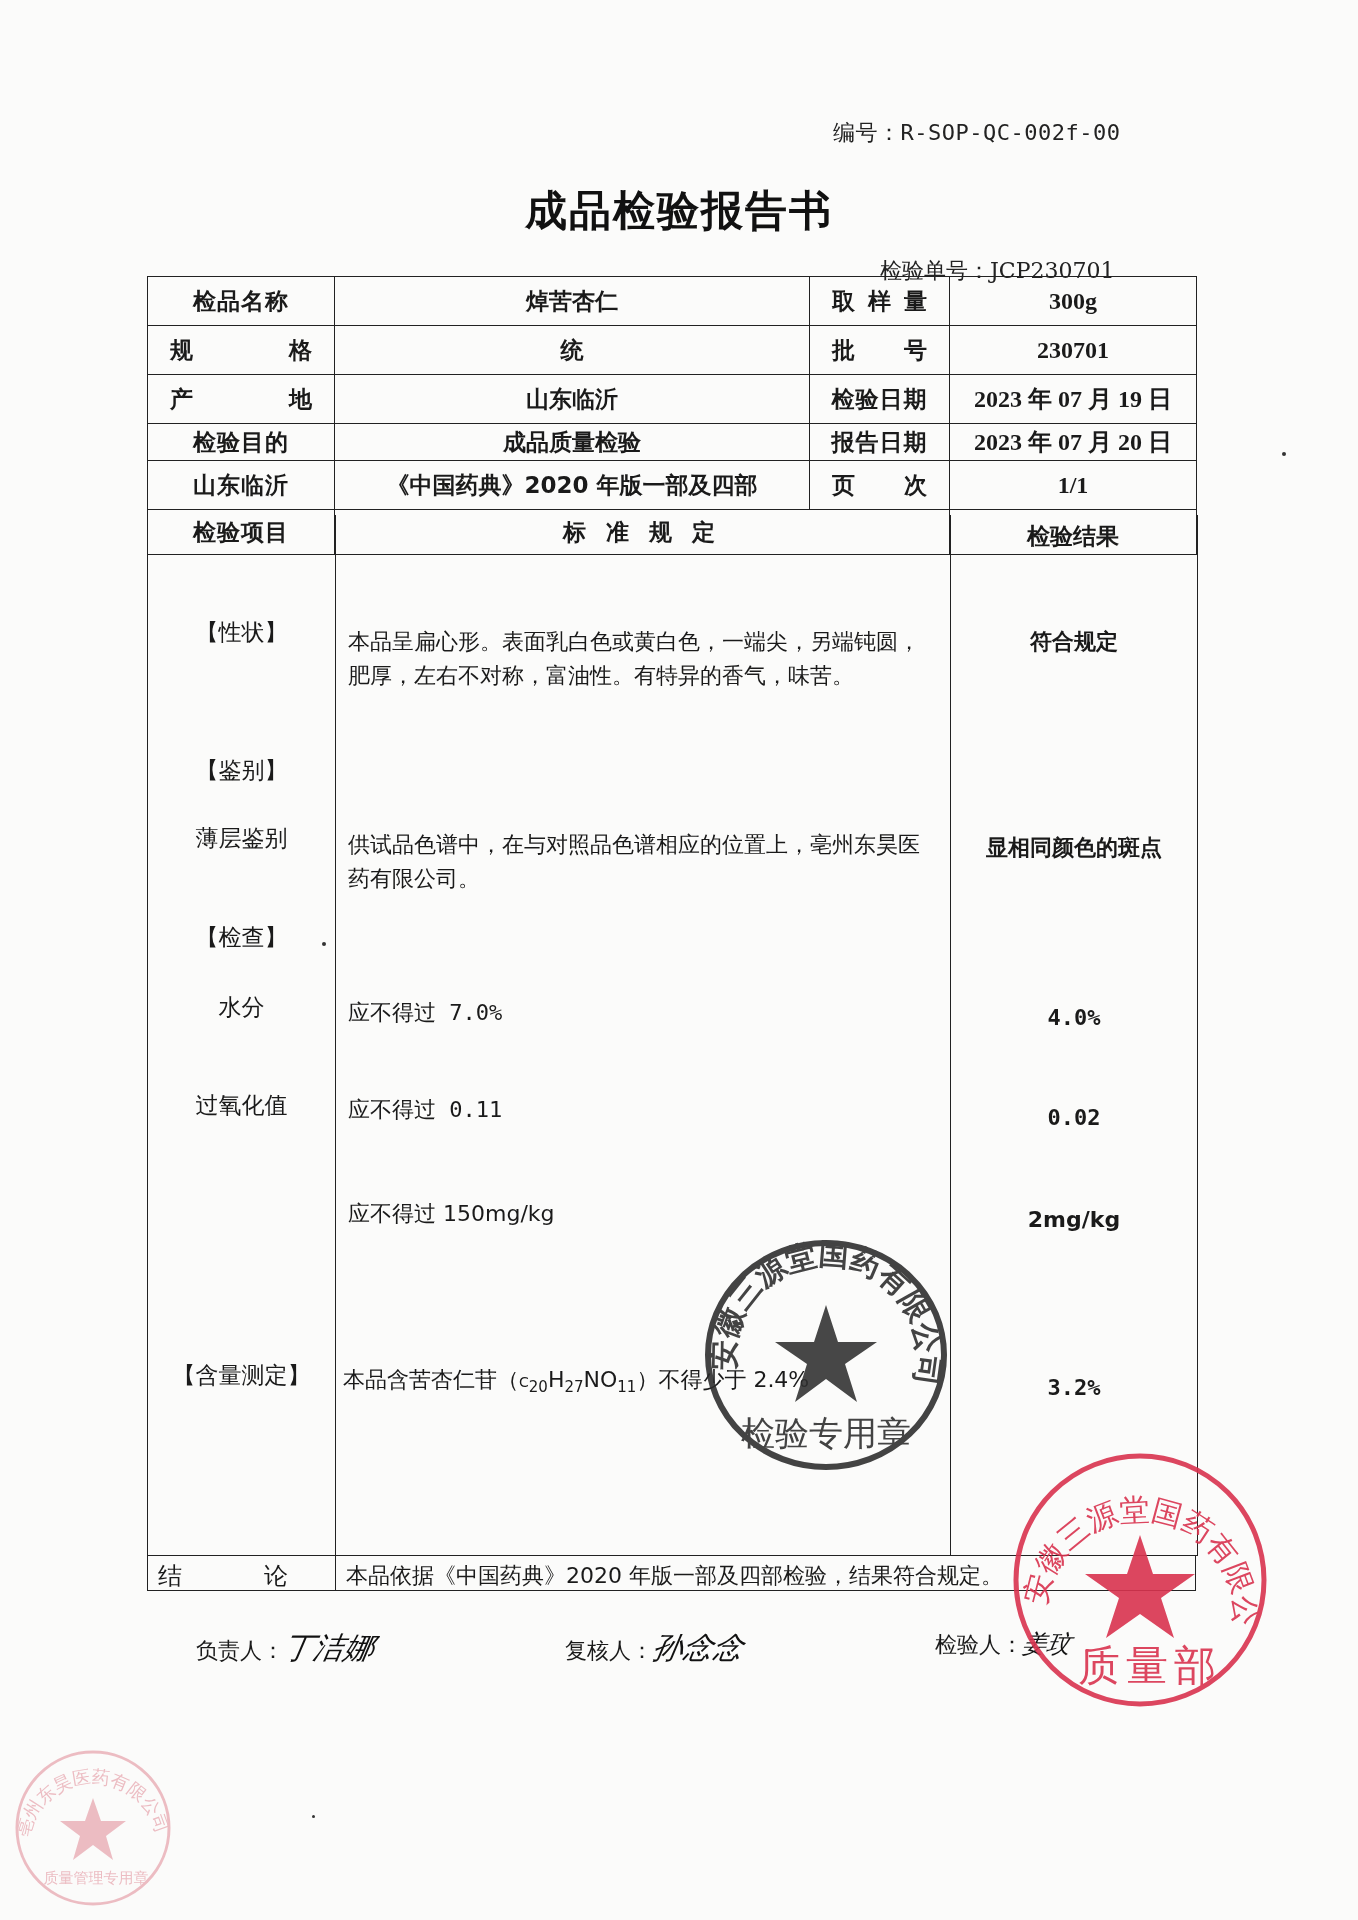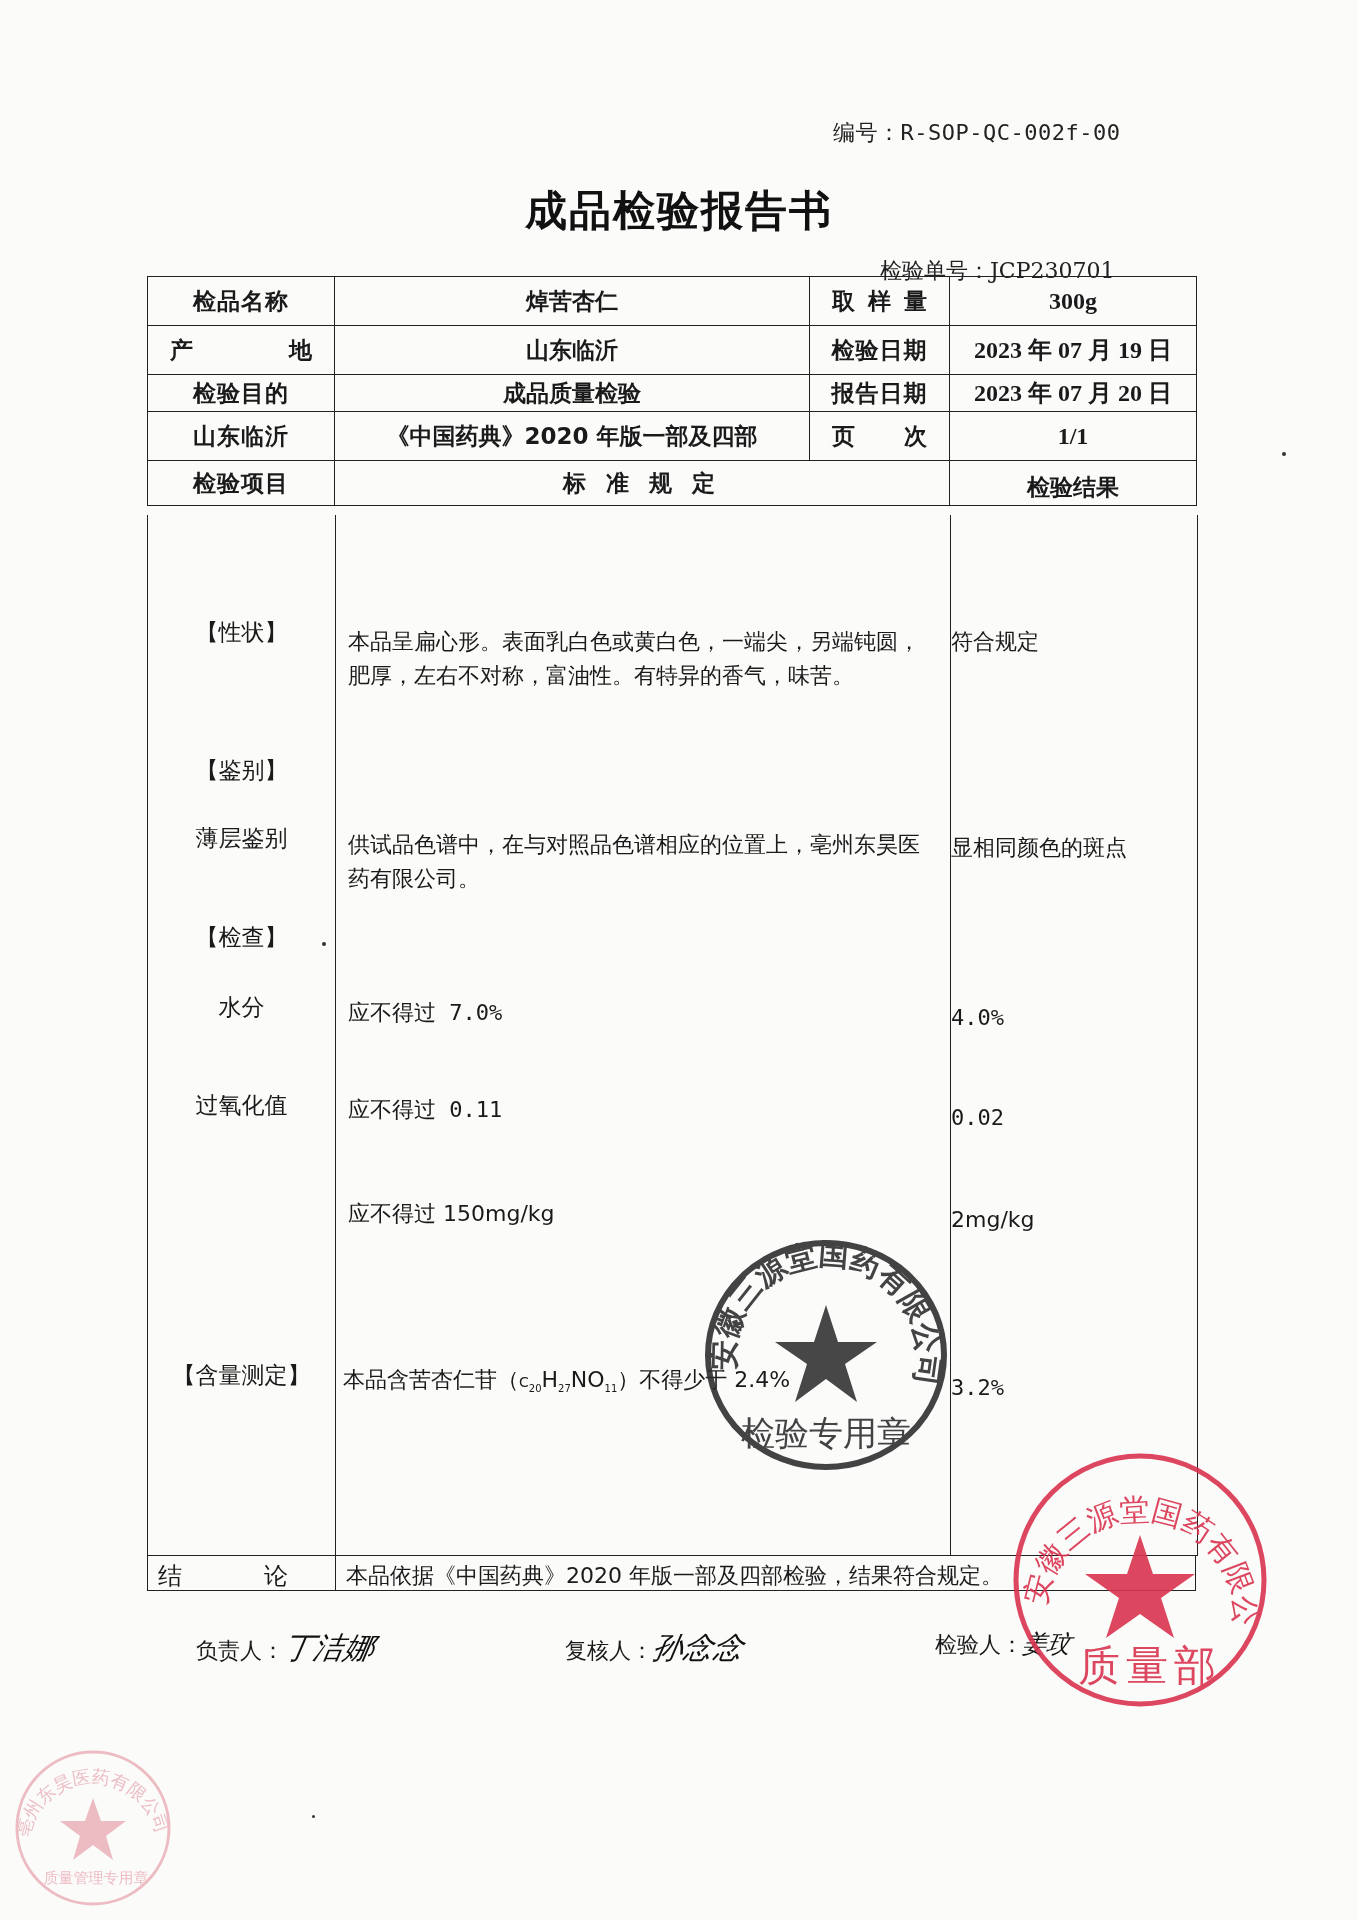--- a/index.html
+++ b/index.html
@@ -51,25 +51,26 @@
     .item-label {
       position: absolute; width: 187px; text-align: center; font-size: 23px;
       font-family: "DejaVu Sans", sans-serif; line-height: 34px;
     }
     .std-text {
       position: absolute; left: 200px; width: 590px; font-size: 22px; line-height: 34px;
       font-family: "DejaVu Sans", sans-serif;
     }
     .std-mono { font-family: "DejaVu Sans Mono", "Liberation Mono", monospace; }
     .result {
-      position: absolute; left: 803px; width: 246px; text-align: left; font-size: 22px;
+      position: absolute; left: 803px; width: 246px; text-align: center; font-size: 22px;
       font-family: "DejaVu Sans", sans-serif;
+      font-weight: bold;
     }
     .result.mono { font-family: "DejaVu Sans Mono", "Liberation Mono", monospace; }
-    sub { font-size: 10px; }
+    sub { font-size: 15px; }
 
     
     .concl {
       position: absolute; left: 147px; top: 1555px; width: 1049px; height: 36px;
       border: 1.6px solid #222; box-sizing: border-box;
     }
     .concl .vline { position: absolute; top: 0; bottom: 0; left: 187px; border-left: 1.6px solid #222; }
     .concl .lab {
       position: absolute; left: 10px; width: 170px; top: 4px; font-size: 24px;
       font-family: "DejaVu Sans", sans-serif; text-align: justify; text-align-last: justify; padding-right: 40px; box-sizing: border-box;
@@ -108,20 +109,26 @@
       <col style="width:247px">
   </colgroup>
   <tbody>
       <tr>
     <td class="lbl">检品名称</td>
     <td>焯苦杏仁</td>
     <td class="sp">取样量</td>
     <td class="val-serif">300g</td>
   </tr>
   <tr>
+    <td class="sp">规格</td>
+    <td>统</td>
+    <td class="sp">批号</td>
+    <td class="val-serif">230701</td>
+  </tr>
+  <tr>
     <td class="sp">产地</td>
     <td>山东临沂</td>
     <td class="lbl">检验日期</td>
     <td class="val-serif">2023 年 07 月 19 日</td>
   </tr>
   <tr>
     <td class="lbl">检验目的</td>
     <td>成品质量检验</td>
     <td class="lbl">报告日期</td>
     <td class="val-serif">2023 年 07 月 20 日</td>

